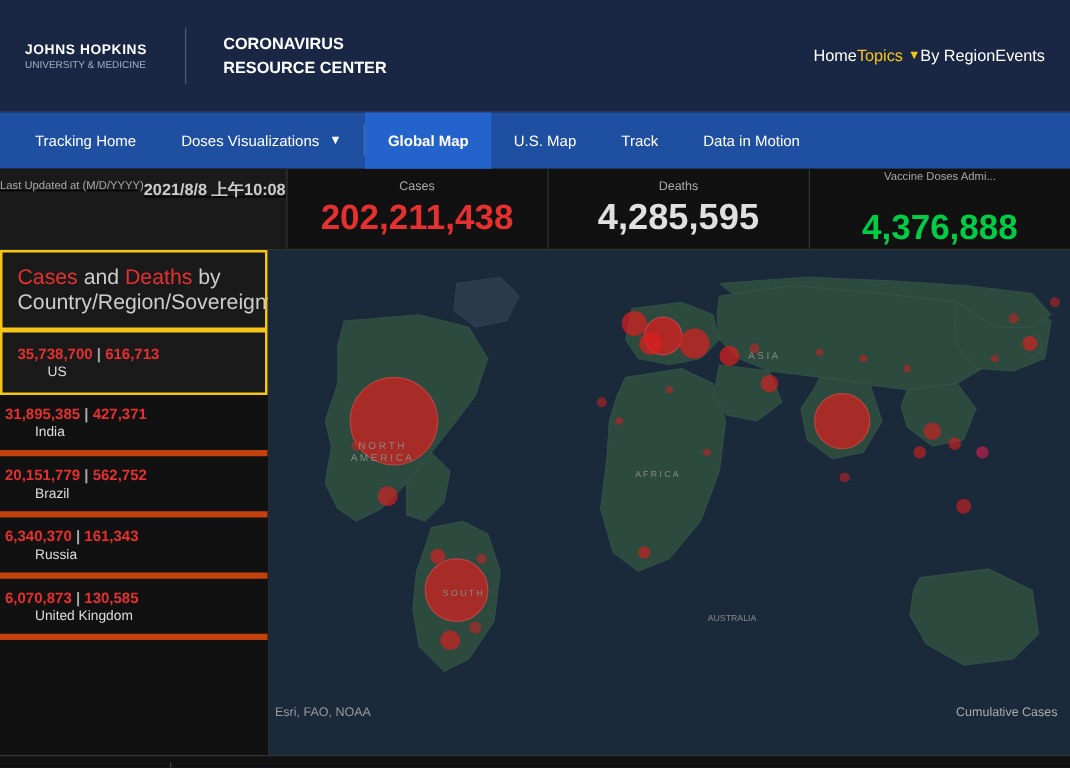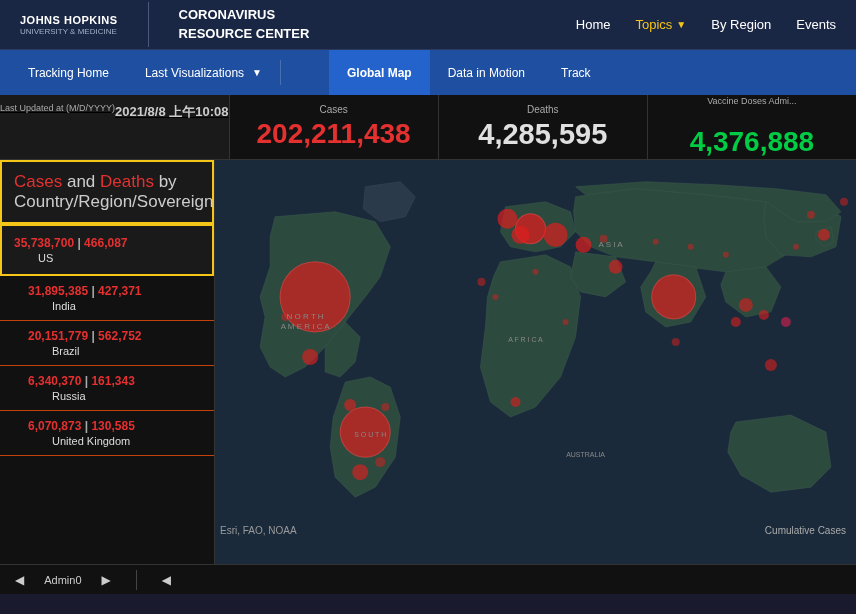--- a/index.html
+++ b/index.html
@@ -4,21 +4,21 @@
   <style>
     * { margin: 0; padding: 0; box-sizing: border-box; }
     body { font-family: Arial, sans-serif; background: #1a1a2e; width: 856px; height: 614px; overflow: hidden; }
 
     
     .top-nav {
       background: #1a2744;
       display: flex;
       align-items: center;
       padding: 0 20px;
-      height: 50px;
+      height: 90px;
       border-bottom: 1px solid #2a3a5e;
     }
     .logo-area {
       display: flex;
       align-items: center;
       gap: 15px;
       flex: 0 0 auto;
     }
     .logo-text {
       color: white;
@@ -41,21 +41,20 @@
     .resource-center-text {
       color: white;
       font-size: 13px;
       font-weight: bold;
       line-height: 1.4;
     }
     .top-nav-links {
       margin-left: auto;
       display: flex;
       align-items: center;
-      gap: 25px;
     }
     .top-nav-link {
       color: white;
       font-size: 13px;
       text-decoration: none;
       cursor: pointer;
     }
     .topics-dropdown {
       display: flex;
       align-items: center;
@@ -82,21 +81,20 @@
       padding: 0 18px;
       height: 100%;
       display: flex;
       align-items: center;
       cursor: pointer;
       white-space: nowrap;
     }
     .sec-nav-item.active {
       background: #2563cc;
       font-weight: bold;
-      margin-left: 48px;
     }
     .sec-nav-divider {
       width: 1px;
       height: 25px;
       background: #4a6fb0;
     }
     .sec-nav-dropdown {
       display: flex;
       align-items: center;
       gap: 4px;
@@ -184,22 +182,22 @@
       padding: 10px 12px;
       font-size: 11px;
       color: #ccc;
       border: 2px solid #f5c518;
       margin: 0;
     }
     .sidebar-header .cases-text { color: #e53030; }
     .sidebar-header .deaths-text { color: #e53030; }
 
     .sidebar-item {
-      padding: 8px 28px;
-      border-bottom: 1px solid #c2410c;
+      padding: 8px 4px;
+      border-bottom: 5px solid #c2410c;
       cursor: pointer;
     }
     .sidebar-item.highlighted {
       border: 2px solid #f5c518;
       background: #1a1a1a;
     }
     .sidebar-item-stats {
       font-size: 12px;
       font-weight: bold;
     }
@@ -293,27 +291,28 @@
       <span class="dropdown-arrow">▼</span>
     </span>
     <span class="top-nav-link">By Region</span>
     <span class="top-nav-link">Events</span>
   </div>
 </div>
 
 <div class="sec-nav">
   <span class="sec-nav-item">Tracking Home</span>
   <span class="sec-nav-item sec-nav-dropdown">
-    <span>Last Visualizations</span>
+    <span>Doses Visualizations</span>
     <span style="margin-left:4px;font-size:10px;">▼</span>
   </span>
   <div class="sec-nav-divider"></div>
   <span class="sec-nav-item active">Global Map</span>
+  <span class="sec-nav-item">U.S. Map</span>
+  <span class="sec-nav-item">Track</span>
   <span class="sec-nav-item">Data in Motion</span>
-  <span class="sec-nav-item">Track</span>
 </div>
 
 <div class="stats-bar">
   <div class="stats-timestamp">
     <div class="timestamp-label">Last Updated at (M/D/YYYY)</div>
     <div class="timestamp-value">2021/8/8 上午10:08</div>
   </div>
   <div class="stats-panel">
     <div class="stats-panel-label">Cases</div>
     <div class="stats-cases">202,211,438</div>
@@ -335,21 +334,21 @@
       <span class="cases-text" style="color:#e53030;">Cases</span>
       <span> and </span>
       <span class="deaths-text" style="color:#e53030;">Deaths</span>
       <span> by Country/Region/Sovereignty</span>
     </div>
 
     <div class="sidebar-item highlighted" style="border:2px solid #f5c518; padding:10px 12px; background:#1a1a1a;">
       <div class="sidebar-item-stats">
         <span class="sidebar-item-cases">35,738,700</span>
         <span style="color:#aaa;"> | </span>
-        <span class="sidebar-item-deaths">466,087</span>
+        <span class="sidebar-item-deaths">616,713</span>
       </div>
       <div class="sidebar-item-country">US</div>
     </div>
 
     <div class="sidebar-item">
       <div class="sidebar-item-stats">
         <span class="sidebar-item-cases">31,895,385</span>
         <span style="color:#aaa;"> | </span>
         <span class="sidebar-item-deaths">427,371</span>
       </div>

